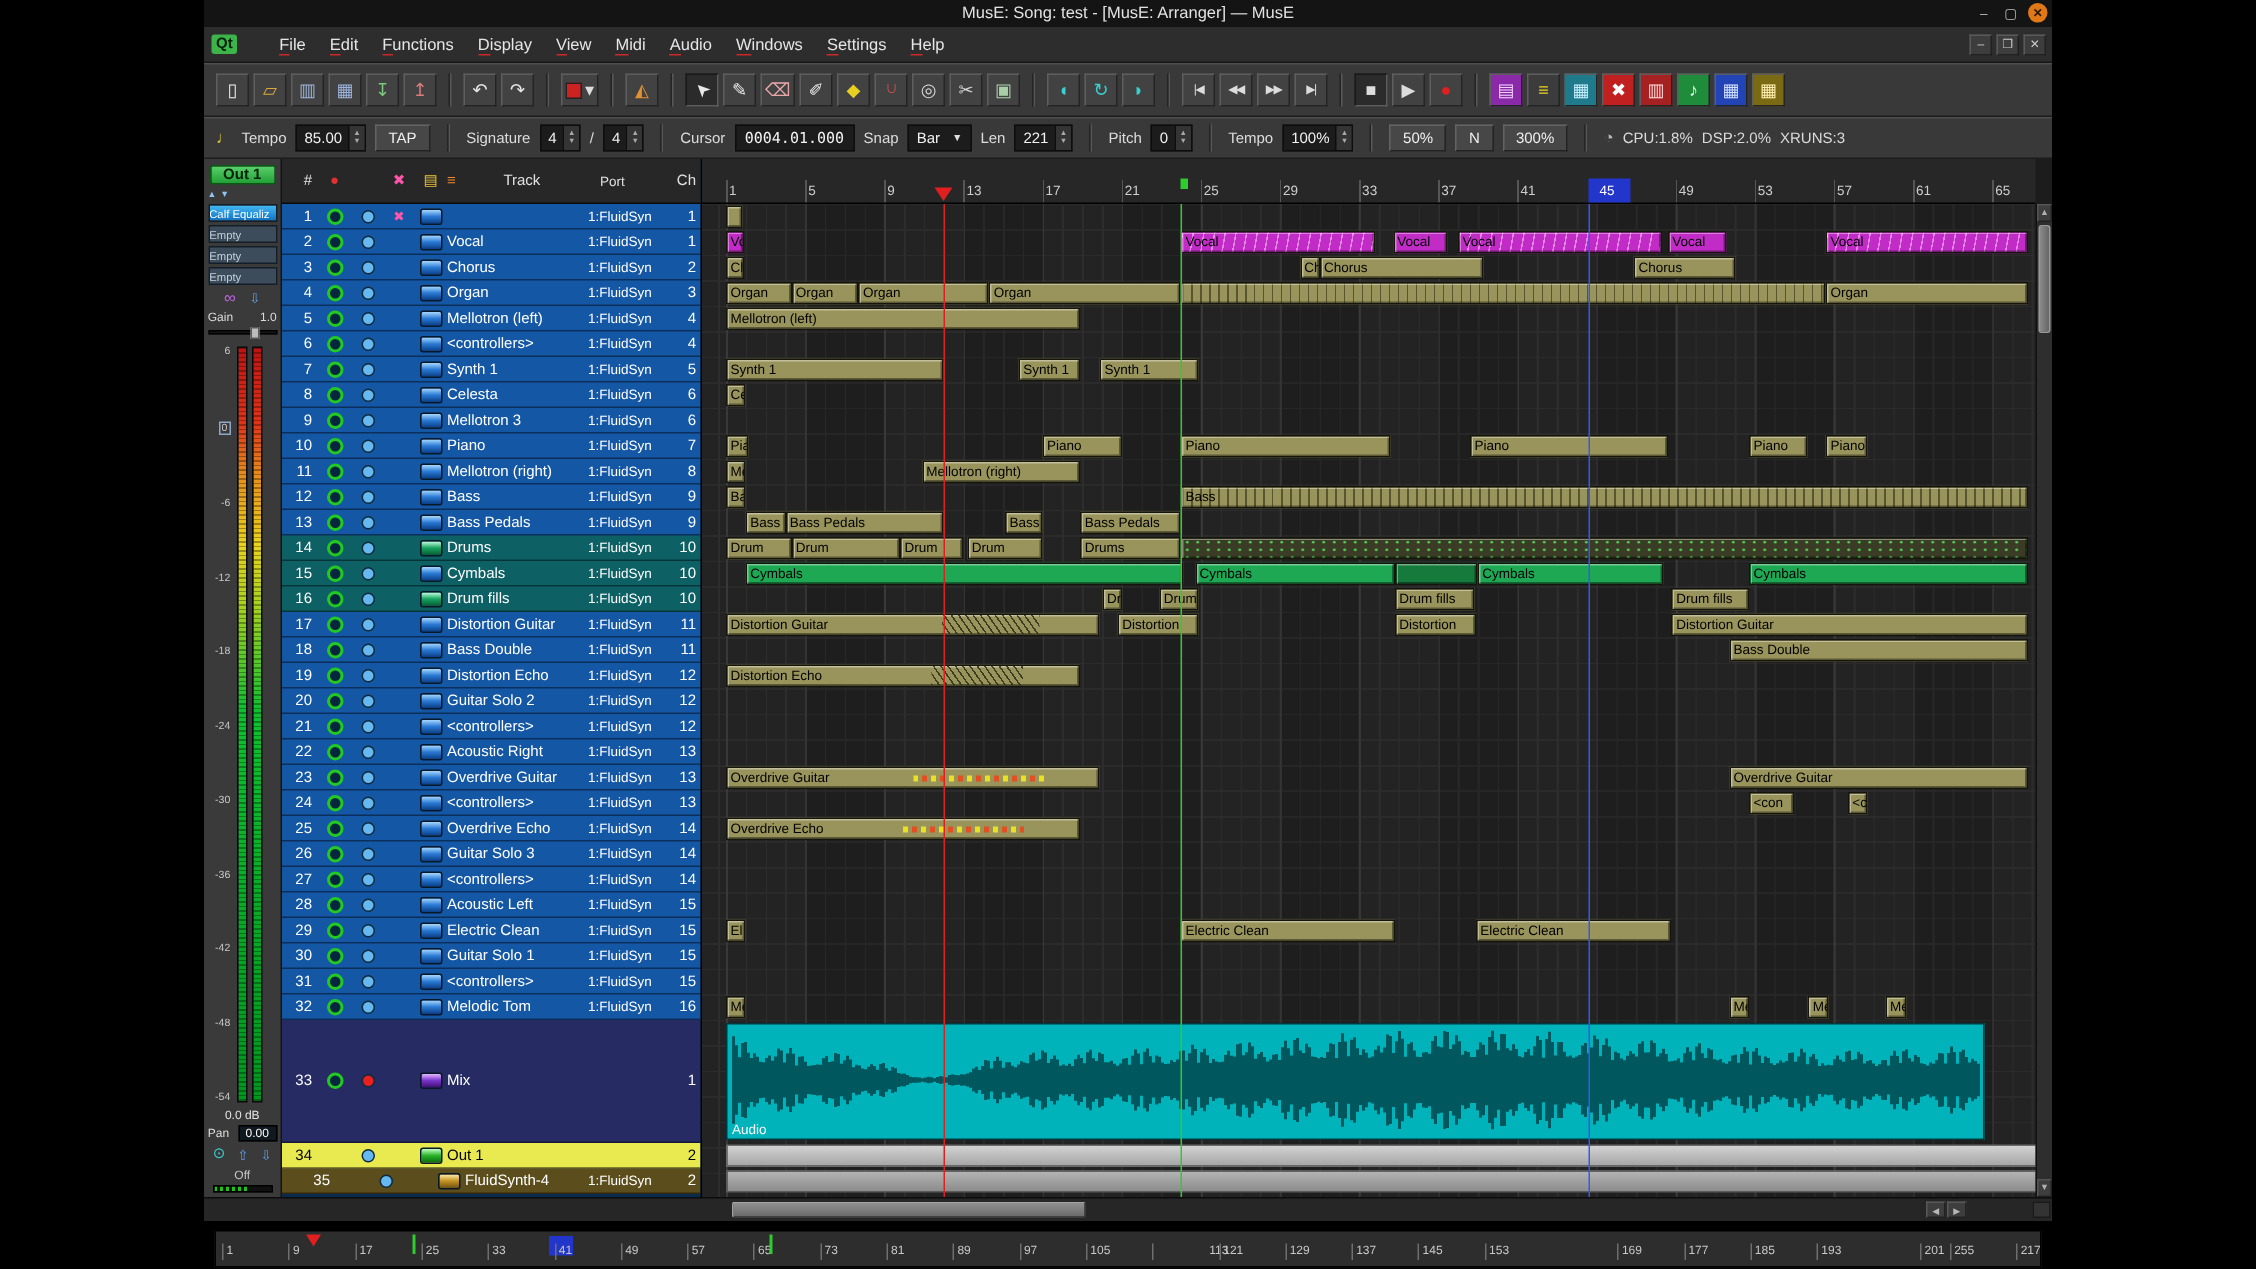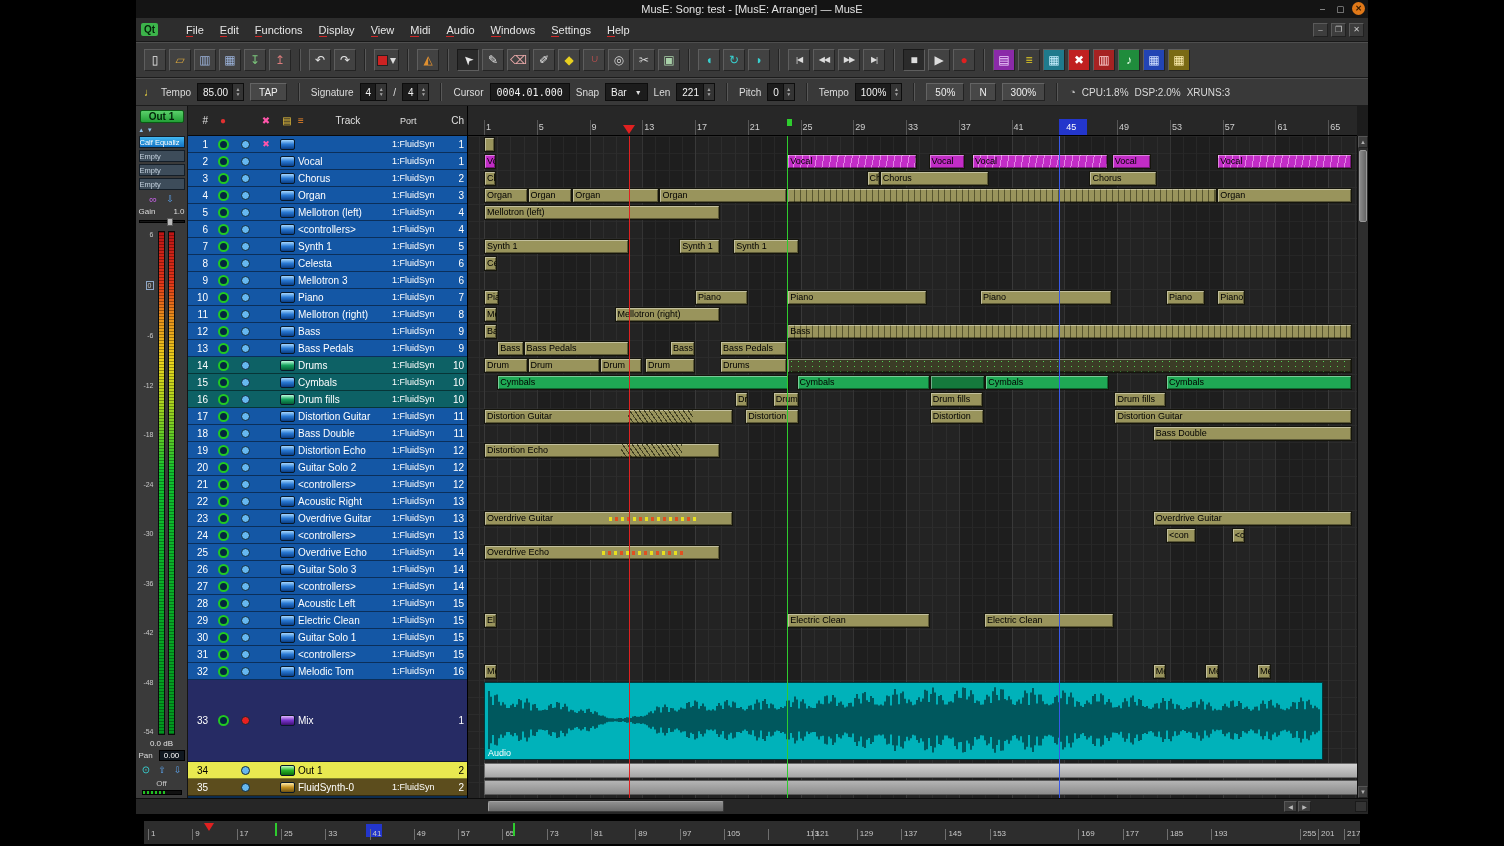--- a/index.html
+++ b/index.html
@@ -984,31 +984,31 @@
               <span class="oodot"></span>
             </div>
             <div class="c-pin"></div>
             <div class="c-ico">
               <span class="ticon ti-out"></span>
             </div>
             <div class="c-name">Out 1</div>
             <div class="c-port"></div>
             <div class="c-ch">2</div>
           </div>
-          <div class="trow rt-synth" style="height: 17px;">
+          <div class="trow rt-synth" style="height: 17px; padding-left: 12px;">
             <div class="c-num">35</div>
             <div class="c-arm"></div>
             <div class="c-oo">
               <span class="oodot"></span>
             </div>
             <div class="c-pin"></div>
             <div class="c-ico">
               <span class="ticon ti-synth"></span>
             </div>
-            <div class="c-name">FluidSynth-0</div>
+            <div class="c-name">FluidSynth-4</div>
             <div class="c-port">1:FluidSyn</div>
             <div class="c-ch">2</div>
           </div>
         </div>
     </div>
 
     <div class="arranger">
       <div class="aruler" id="aruler">
         <div class="rticks"></div>
       <div class="bluebox" style="left: 591.084px; width: 28px;"></div>
@@ -1151,21 +1151,21 @@
         <span class="ft" style="left: 668.5px;">121</span>
         <span class="ft" style="left: 712.8px;">129</span>
         <span class="ft" style="left: 757.1px;">137</span>
         <span class="ft" style="left: 801.4px;">145</span>
         <span class="ft" style="left: 845.7px;">153</span>
         <span class="ft" style="left: 839px; margin-top: 24px;">161</span>
         <span class="ft" style="left: 934.3px;">169</span>
         <span class="ft" style="left: 978.6px;">177</span>
         <span class="ft" style="left: 1022.9px;">185</span>
         <span class="ft" style="left: 1067.2px;">193</span>
-        <span class="ft" style="left: 1174px;">201</span>
+        <span class="ft" style="left: 1136px;">201</span>
         <span class="ft" style="left: 1155.8px;">255</span>
         <span class="ft" style="left: 1200.1px;">217</span>
         <div class="fgreen" style="left: 131.363px;"></div>
         <div class="fgreen" style="left: 369.475px;"></div>
         <div class="fph" style="left: 59.9125px;"></div>
       </div>
   </div>
 
 </div>
 

